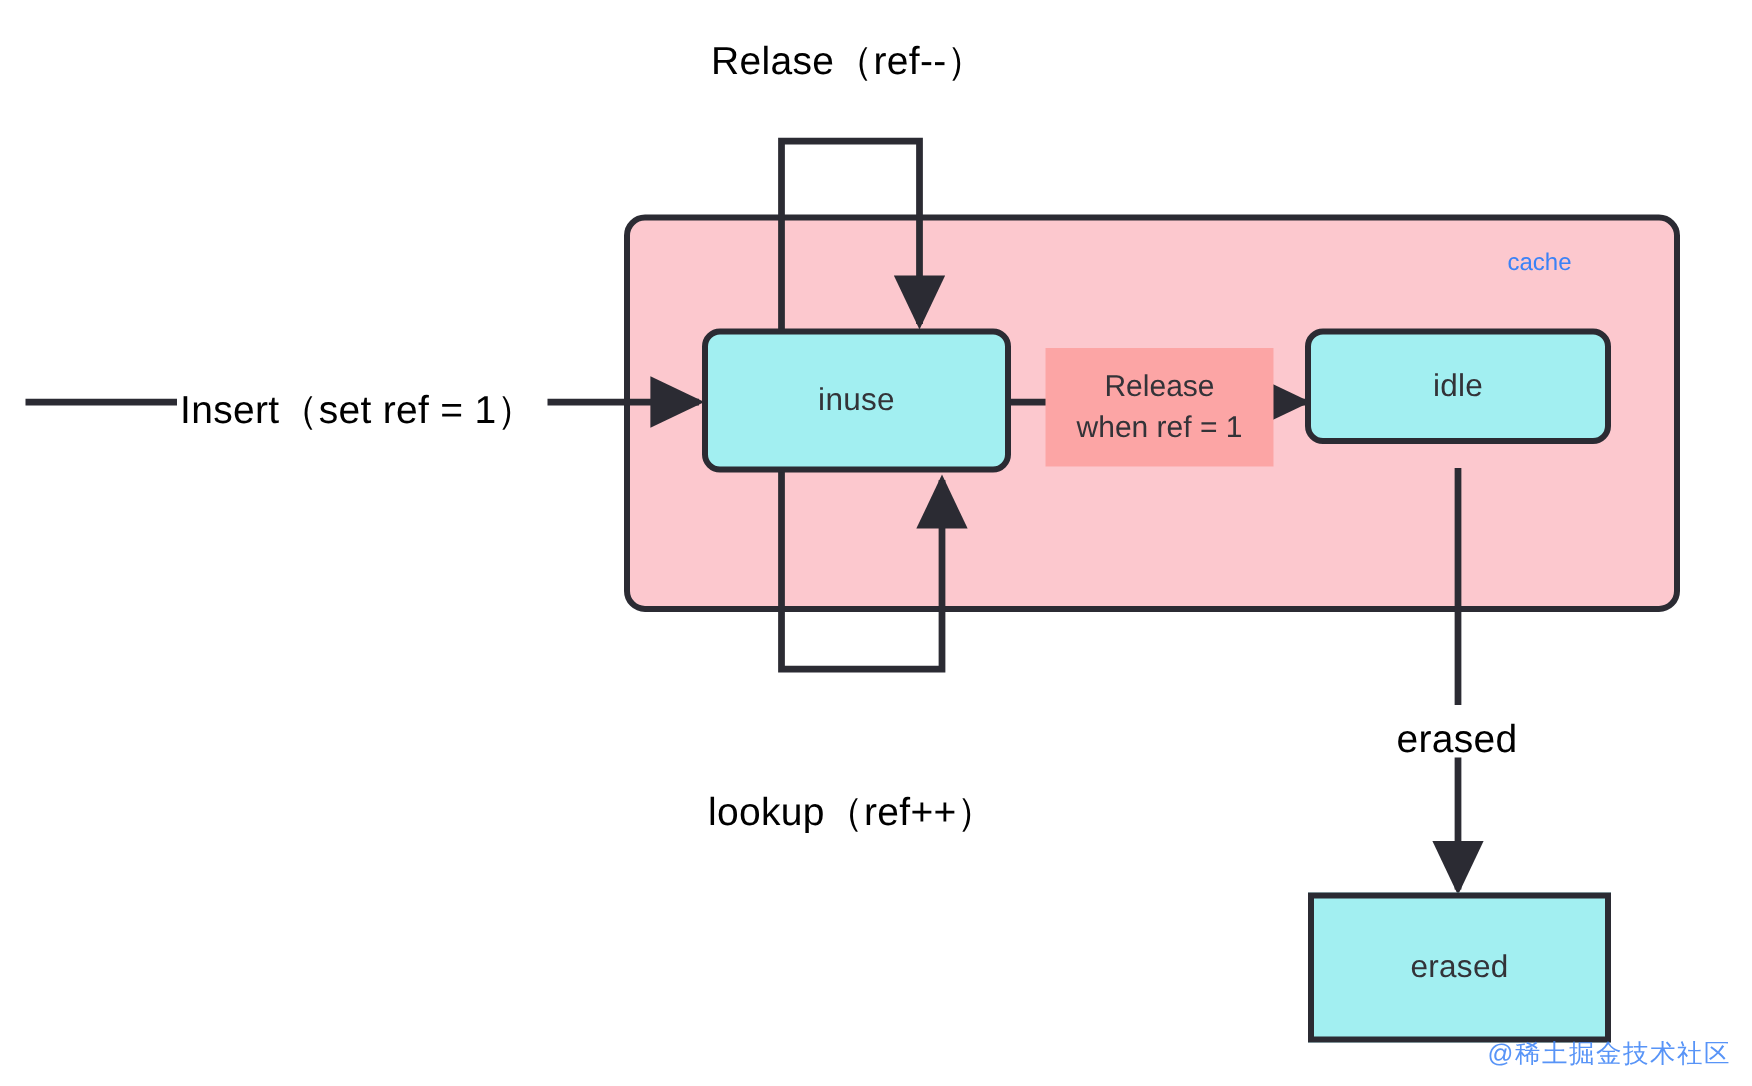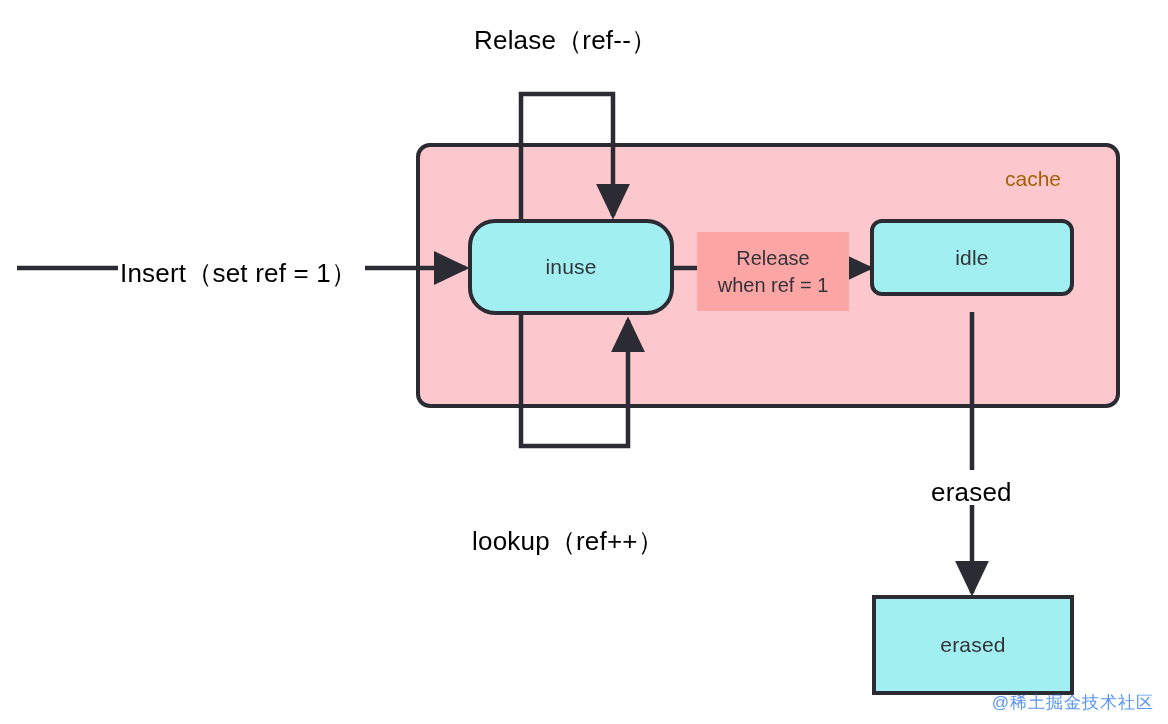--- a/index.html
+++ b/index.html
@@ -42,22 +42,22 @@
 
   #cache-container {
     position: absolute;
     box-sizing: border-box;
     background: #fcc8ce;
     border: 4px solid #2b2b33;
     border-radius: 14px;
   }
   #cache-label {
     position: absolute;
-    font-size: 21px;
-    color: #a16207;
+    font-size: 16px;
+    color: #3b82f6;
   }
   .edge-label {
     position: absolute;
     font-size: 26px;
     color: #000000;
     white-space: nowrap;
     letter-spacing: 0.2px;
   }
   #release-cond-box {
     position: absolute;
@@ -108,21 +108,21 @@
       <path d="M521,312 L521,446 L628,446 L628,320" marker-end="url(#ah)"></path>
 
       <line x1="674" y1="268" x2="700" y2="268"></line>
       <line x1="846" y1="268" x2="870" y2="268" marker-end="url(#ah)"></line>
 
       <line x1="972" y1="312" x2="972" y2="470"></line>
       <line x1="972" y1="505" x2="972" y2="593" marker-end="url(#ah)"></line>
     </g>
   </svg>
 
-  <div class="node rounded" style="left:468px; top:219px; width:206px; height:96px;border-radius:27px;">
+  <div class="node rounded" style="left:468px; top:219px; width:206px; height:96px;">
     <span>inuse</span>
   </div>
 
   <div class="node rounded" style="left:870px; top:219px; width:204px; height:77px;">
     <span>idle</span>
   </div>
 
   <div class="node sharp" style="left:872px; top:595px; width:202px; height:100px;">
     <span>erased</span>
   </div>

